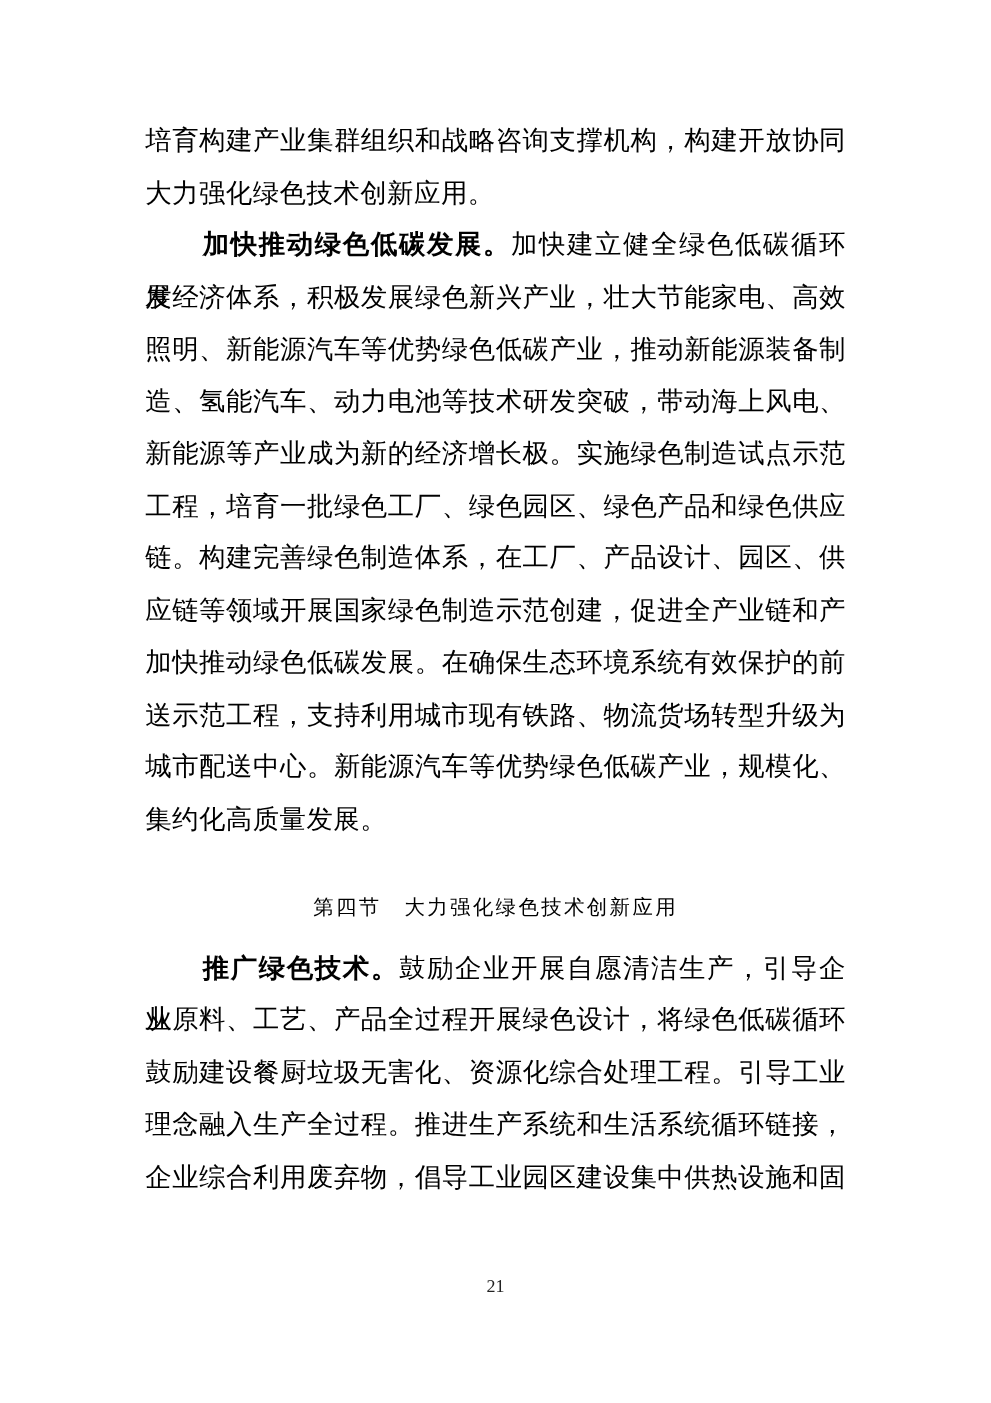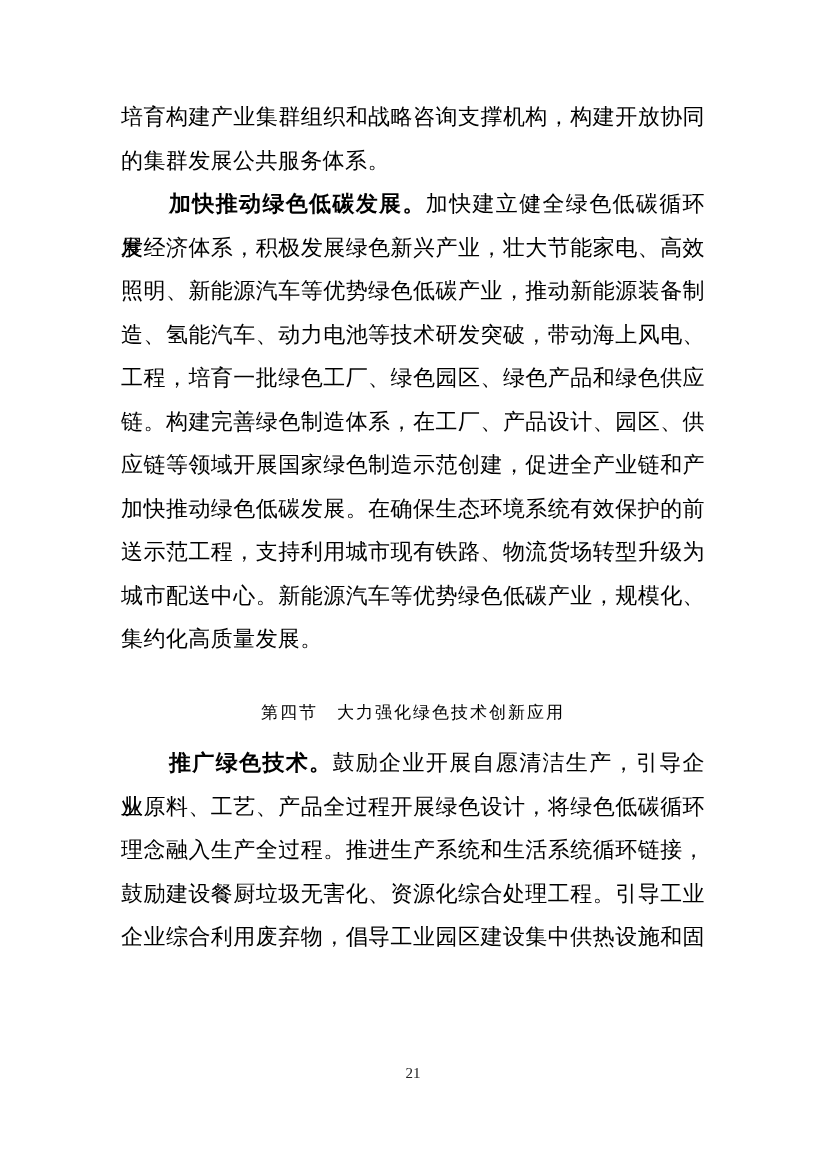--- a/index.html
+++ b/index.html
@@ -64,39 +64,40 @@
   }
 </style>
 </head>
 <body>
 
 <div class="doc">
 
   <div class="textblock">
 
     <div class="line j">培育构建产业集群组织和战略咨询支撑机构，构建开放协同</div>
-    <div class="line">的集群发展公共服务体系。</div>
+    <div class="line">大力强化绿色技术创新应用。</div>
 
     <div class="line j indent"><span class="bold">加快推动绿色低碳发展。</span><span>加快建立健全绿色低碳循环发</span></div>
     <div class="line j">展经济体系，积极发展绿色新兴产业，壮大节能家电、高效</div>
     <div class="line j">照明、新能源汽车等优势绿色低碳产业，推动新能源装备制</div>
     <div class="line j">造、氢能汽车、动力电池等技术研发突破，带动海上风电、</div>
+    <div class="line j">新能源等产业成为新的经济增长极。实施绿色制造试点示范</div>
     <div class="line j">工程，培育一批绿色工厂、绿色园区、绿色产品和绿色供应</div>
     <div class="line j">链。构建完善绿色制造体系，在工厂、产品设计、园区、供</div>
     <div class="line j">应链等领域开展国家绿色制造示范创建，促进全产业链和产</div>
     <div class="line j">加快推动绿色低碳发展。在确保生态环境系统有效保护的前</div>
     <div class="line j">送示范工程，支持利用城市现有铁路、物流货场转型升级为</div>
     <div class="line j">城市配送中心。新能源汽车等优势绿色低碳产业，规模化、</div>
     <div class="line">集约化高质量发展。</div>
 
     <h2 class="heading">第四节　大力强化绿色技术创新应用</h2>
 
     <div class="line j indent"><span class="bold">推广绿色技术。</span><span>鼓励企业开展自愿清洁生产，引导企业</span></div>
     <div class="line j">从原料、工艺、产品全过程开展绿色设计，将绿色低碳循环</div>
+    <div class="line j">鼓励建设餐厨垃圾无害化、资源化综合处理工程。引导工业</div>
     <div class="line j">理念融入生产全过程。推进生产系统和生活系统循环链接，</div>
-    <div class="line j">鼓励建设餐厨垃圾无害化、资源化综合处理工程。引导工业</div>
     <div class="line j">企业综合利用废弃物，倡导工业园区建设集中供热设施和固</div>
 
   </div>
 
   <div class="pagenum">21</div>
 
 </div>
 
 </body></html>

